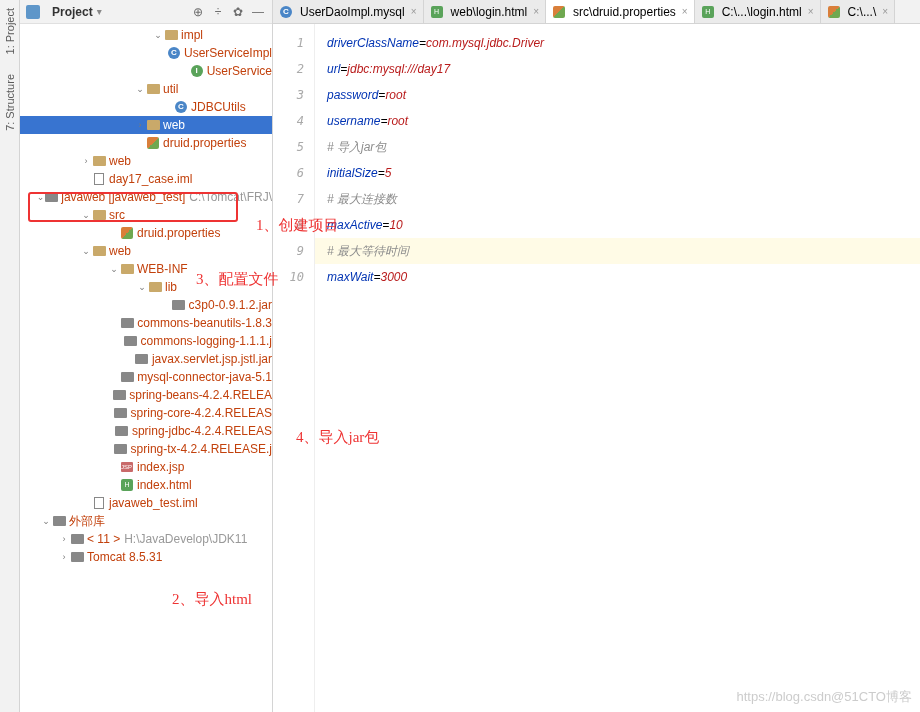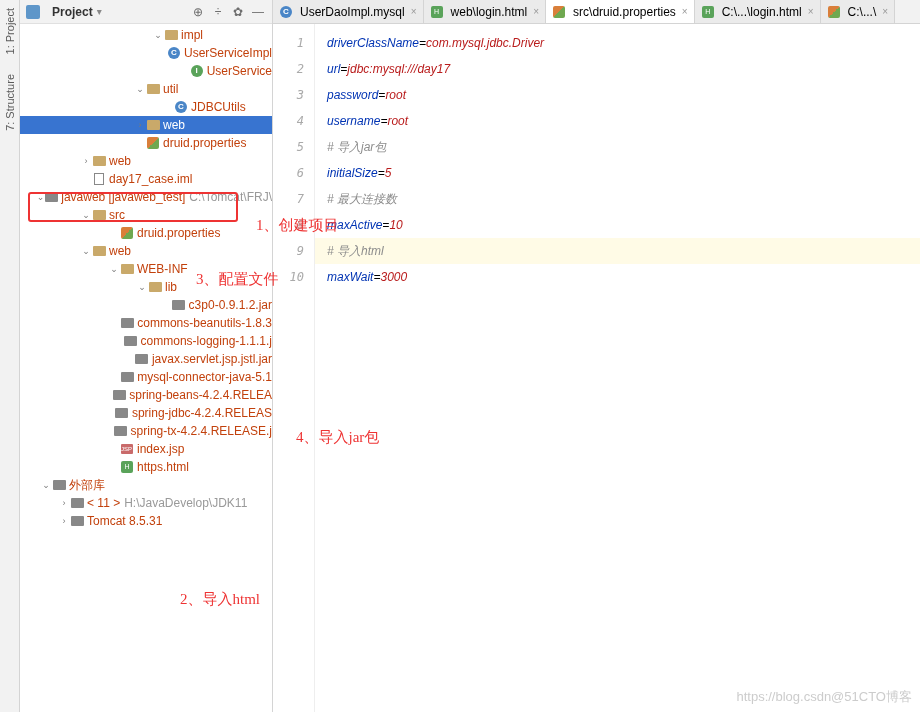--- a/index.html
+++ b/index.html
@@ -237,20 +237,28 @@
           <span class="lib-icon"></span>
         </span>
         <span class="label">spring-beans-4.2.4.RELEA</span>
       </div>
       <div class="tree-row">
         <span class="tree-indent" style="width: 144px;"></span>
         <span class="tree-arrow"></span>
         <span class="tree-icon">
           <span class="lib-icon"></span>
         </span>
+        <span class="label">spring-core-4.2.4.RELEAS</span>
+      </div>
+      <div class="tree-row">
+        <span class="tree-indent" style="width: 144px;"></span>
+        <span class="tree-arrow"></span>
+        <span class="tree-icon">
+          <span class="lib-icon"></span>
+        </span>
         <span class="label">spring-jdbc-4.2.4.RELEAS</span>
       </div>
       <div class="tree-row">
         <span class="tree-indent" style="width: 144px;"></span>
         <span class="tree-arrow"></span>
         <span class="tree-icon">
           <span class="lib-icon"></span>
         </span>
         <span class="label">spring-tx-4.2.4.RELEASE.j</span>
       </div>
@@ -261,21 +269,29 @@
           <span class="jsp-icon">JSP</span>
         </span>
         <span class="label">index.jsp</span>
       </div>
       <div class="tree-row">
         <span class="tree-indent" style="width: 88px;"></span>
         <span class="tree-arrow"></span>
         <span class="tree-icon">
           <span class="html-icon">H</span>
         </span>
-        <span class="label">https.html</span>
+        <span class="label">index.html</span>
+      </div>
+      <div class="tree-row">
+        <span class="tree-indent" style="width: 60px;"></span>
+        <span class="tree-arrow"></span>
+        <span class="tree-icon">
+          <span class="file-icon"></span>
+        </span>
+        <span class="label">javaweb_test.iml</span>
       </div>
       <div class="tree-row">
         <span class="tree-indent" style="width: 20px;"></span>
         <span class="tree-arrow">⌄</span>
         <span class="tree-icon">
           <span class="lib-icon"></span>
         </span>
         <span class="label">外部库</span>
       </div>
       <div class="tree-row">
@@ -351,24 +367,24 @@
       </div>
     <div class="code" id="code">
         <div class="code-line"><span class="tk-key">driverClassName</span><span>=</span><span class="tk-val">com.mysql.jdbc.Driver</span></div>
         <div class="code-line"><span class="tk-key">url</span><span>=</span><span class="tk-val">jdbc:mysql:///day17</span></div>
         <div class="code-line"><span class="tk-key">password</span><span>=</span><span class="tk-val">root</span></div>
         <div class="code-line"><span class="tk-key">username</span><span>=</span><span class="tk-val">root</span></div>
         <div class="code-line"><span class="tk-comment"># 导入jar包</span></div>
         <div class="code-line"><span class="tk-key">initialSize</span><span>=</span><span class="tk-val">5</span></div>
         <div class="code-line"><span class="tk-comment"># 最大连接数</span></div>
         <div class="code-line"><span class="tk-key">maxActive</span><span>=</span><span class="tk-val">10</span></div>
-        <div class="code-line hl"><span class="tk-comment"># 导入html</span></div>
+        <div class="code-line hl"><span class="tk-comment"># 最大等待时间</span></div>
         <div class="code-line"><span class="tk-key">maxWait</span><span>=</span><span class="tk-val">3000</span></div>
       </div>
   </div>
 </div>
 
 <div class="red-box" style="left:28px; top:192px; width:210px; height:30px;"></div>
 <div class="annotation" style="left:256px; top:216px;">1、创建项目</div>
-<div class="annotation" style="left:180px; top:590px;">2、导入html</div>
+<div class="annotation" style="left:172px; top:590px;">2、导入html</div>
 <div class="annotation" style="left:196px; top:270px;">3、配置文件</div>
 <div class="annotation" style="left:296px; top:428px;">4、导入jar包</div>
 <div class="watermark">https://blog.csdn@51CTO博客</div>
 
 </body></html>

